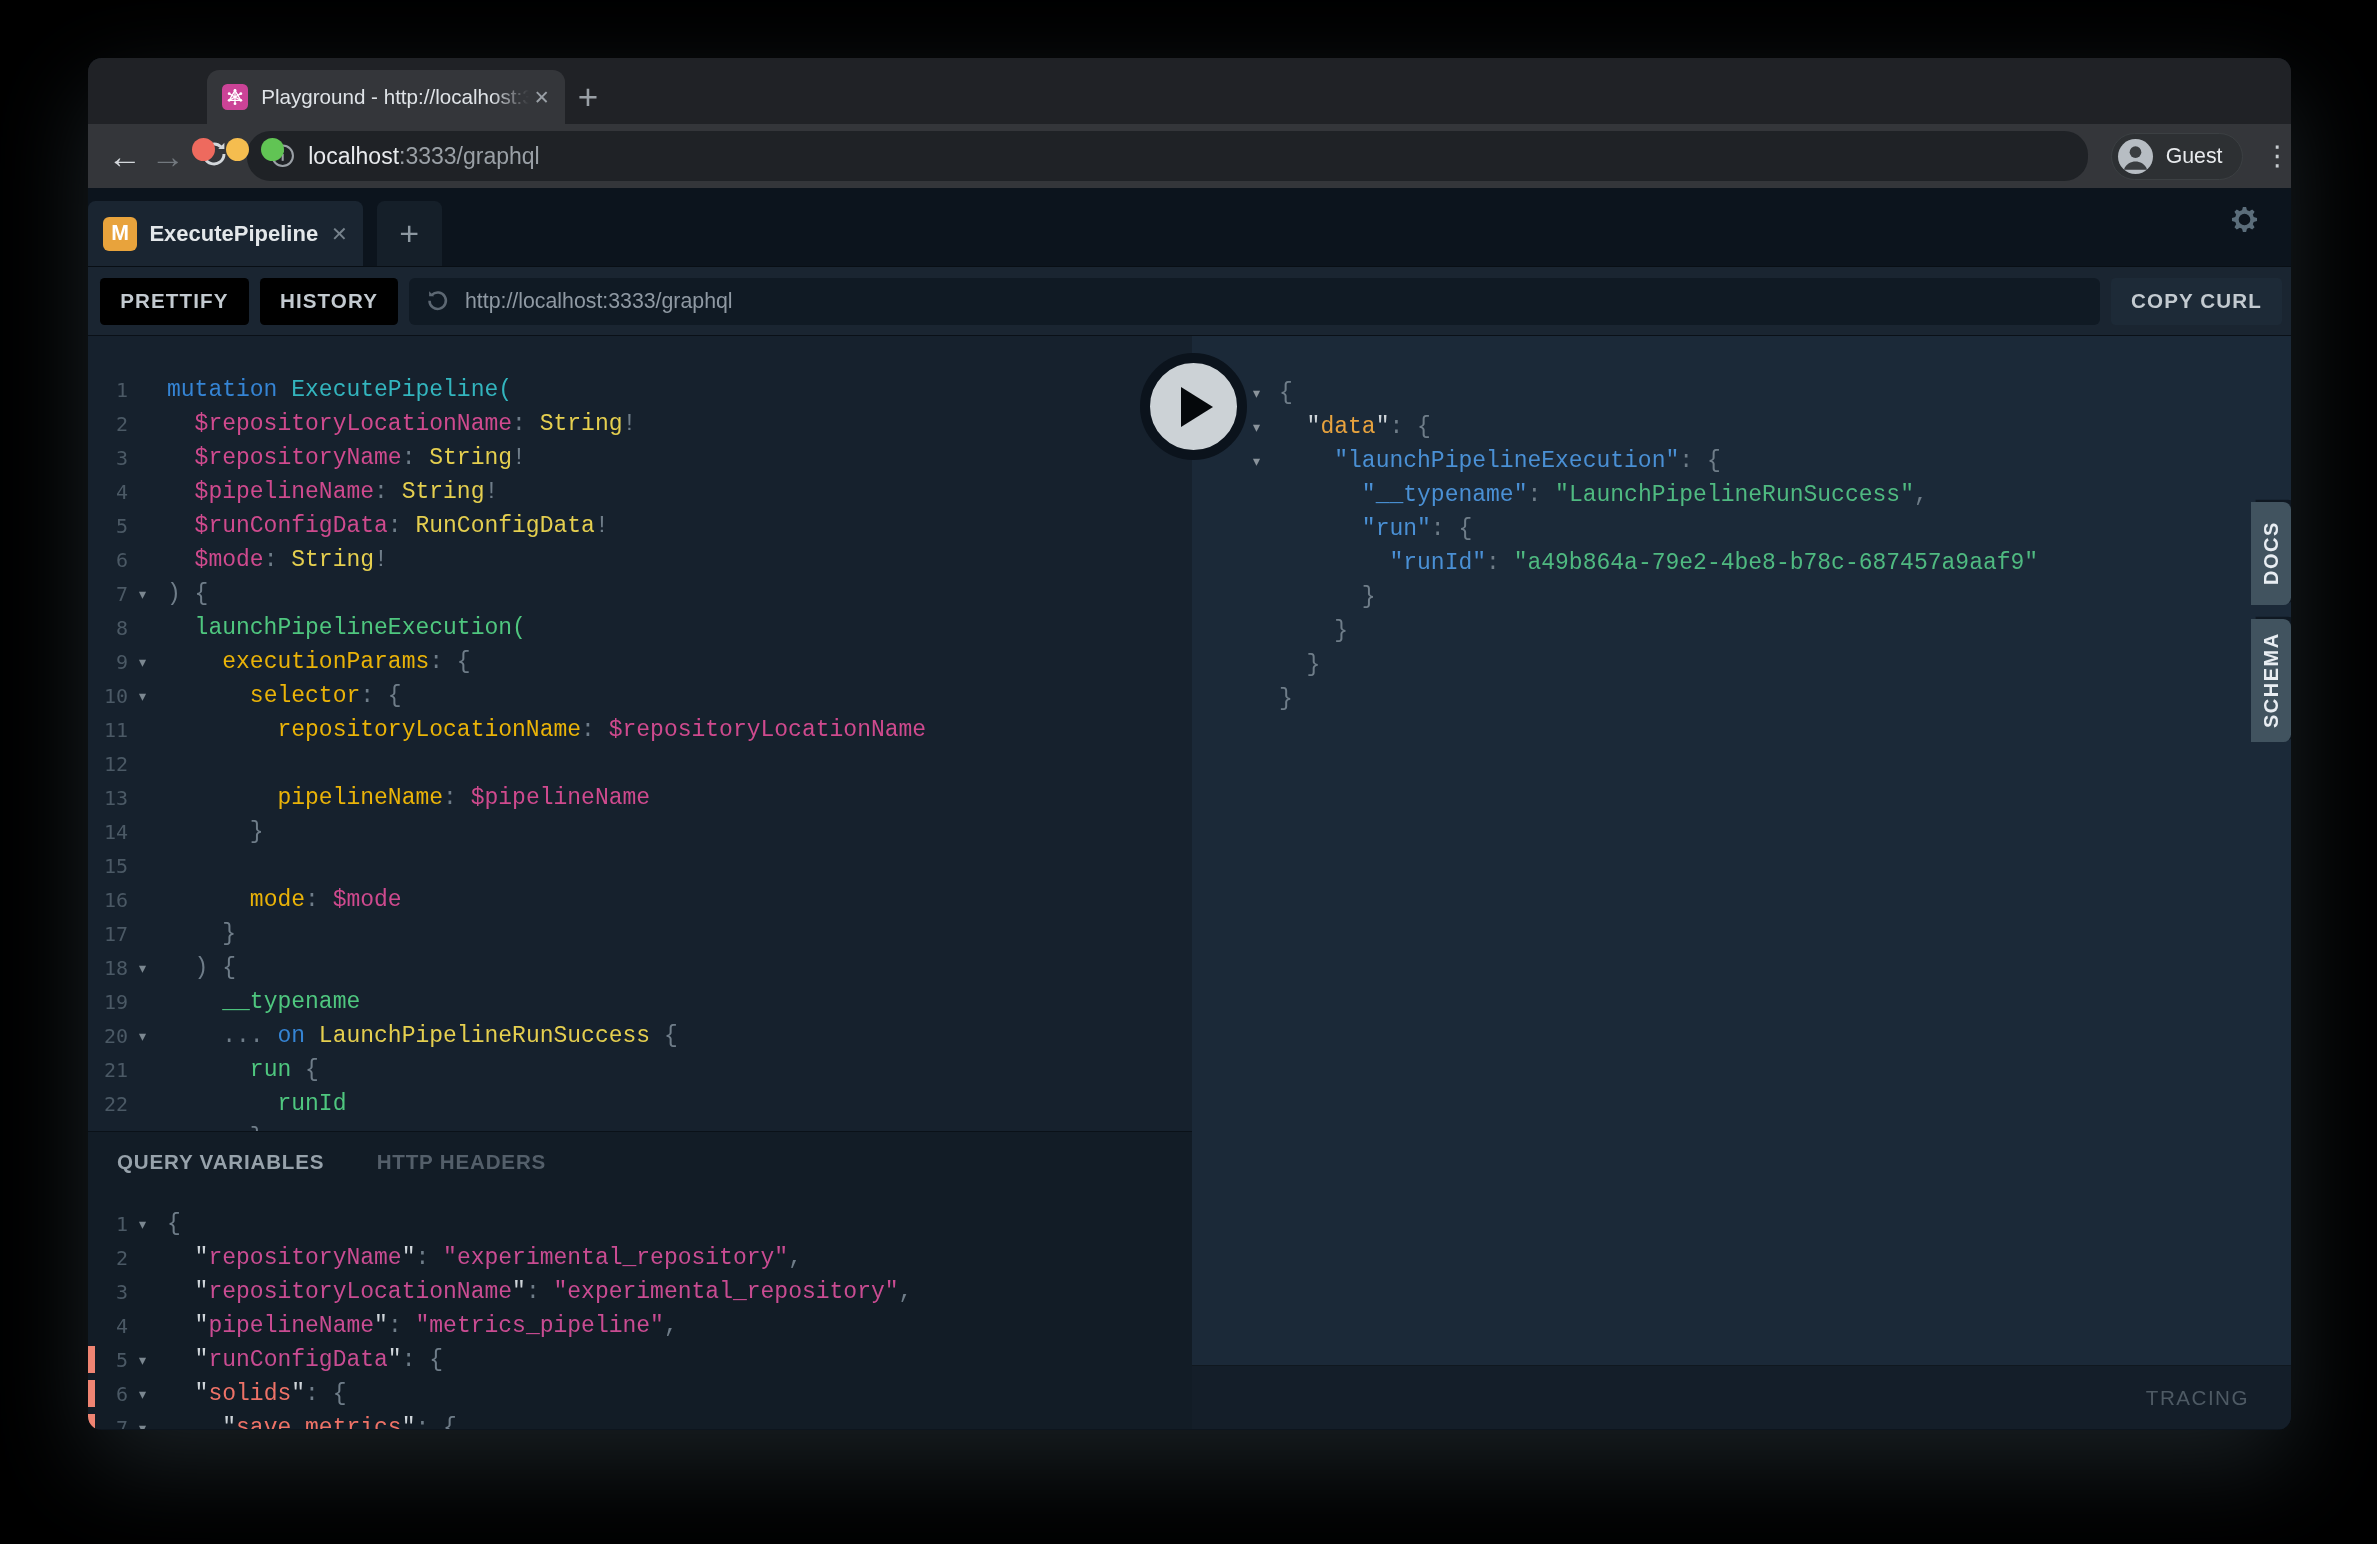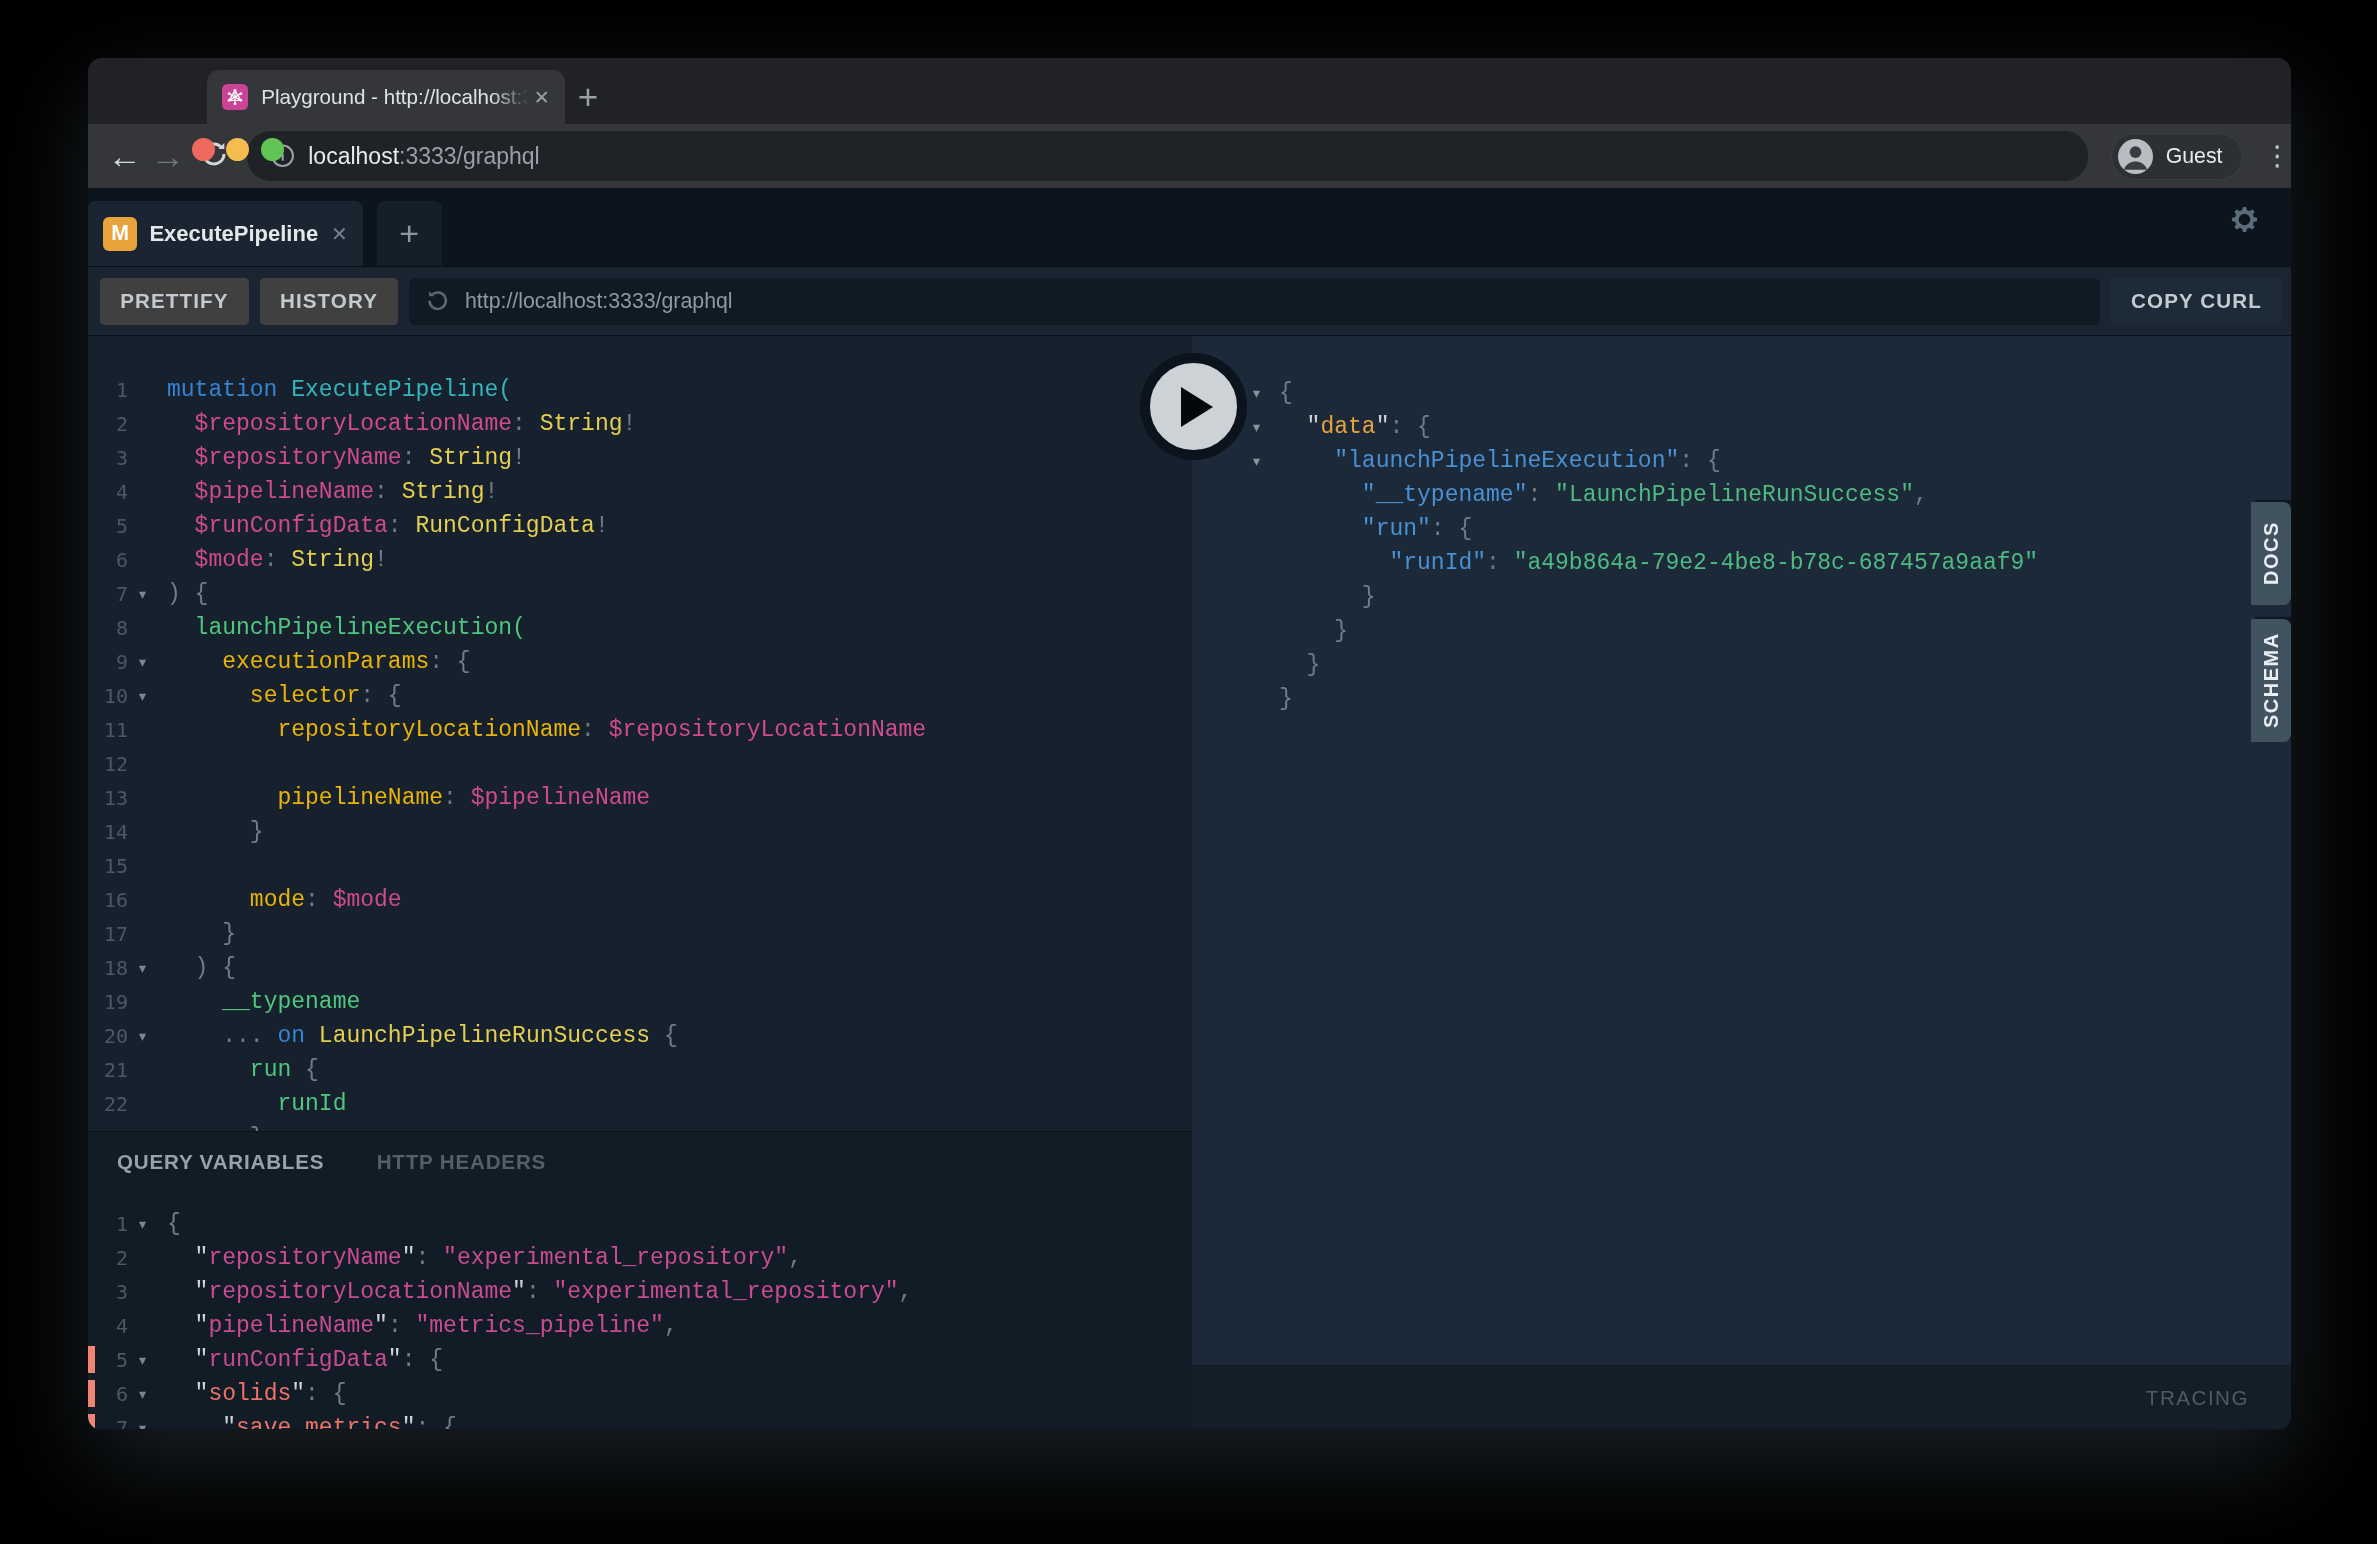--- a/index.html
+++ b/index.html
@@ -48,21 +48,21 @@
             display:flex;align-items:center;padding:0 15.2px;box-sizing:border-box;gap:12.2px;}
   .mbadge{width:34px;height:34px;border-radius:6.1px;background:#e8a33c;color:#fff;font-weight:bold;
           font-size:21.3px;display:flex;align-items:center;justify-content:center;flex:0 0 auto;}
   .sess-label{flex:1;font-size:22px;color:#e3e7ea;white-space:nowrap;font-weight:bold;}
   .sess-close{font-size:20px;color:#76828c;}
   .plus-tab{margin-left:13.7px;width:65px;height:65px;background:#151f29;border-radius:7.6px 7.6px 0 0;
             display:flex;align-items:center;justify-content:center;font-size:34px;color:#8d98a1;font-weight:300;}
   .gear{position:absolute;right:29px;top:13.7px;width:35px;height:35px;}
   .pg-toolbar{height:69px;background:#1a2531;border-bottom:1.5px solid #0a1017;display:flex;
               align-items:center;box-sizing:border-box;}
-  .tbtn{height:47px;border-radius:4.6px;background:#404040;color:#c3cad0;font-weight:bold;
+  .tbtn{height:47px;border-radius:4.6px;background:#000000;color:#c3cad0;font-weight:bold;
         font-size:20.6px;letter-spacing:1.1px;display:flex;align-items:center;padding:0 20px;}
   .tbtn.prettify{margin-left:12.2px}.tbtn.history{margin-left:11.4px}
   .tbtn.copycurl{background:#1d2a37;margin-right:9.1px;}
   .endpoint{flex:1;height:47px;margin:0 10.7px;border-radius:6.1px;background:#101a24;display:flex;
             align-items:center;padding:0 15.2px;box-sizing:border-box;gap:13.7px;}
   .endpoint-text{font-size:21.3px;color:#8f99a3;}
 
   
   .pg-content{position:relative;height:1093px;}
   .pane{position:absolute;box-sizing:border-box;overflow:hidden;}

